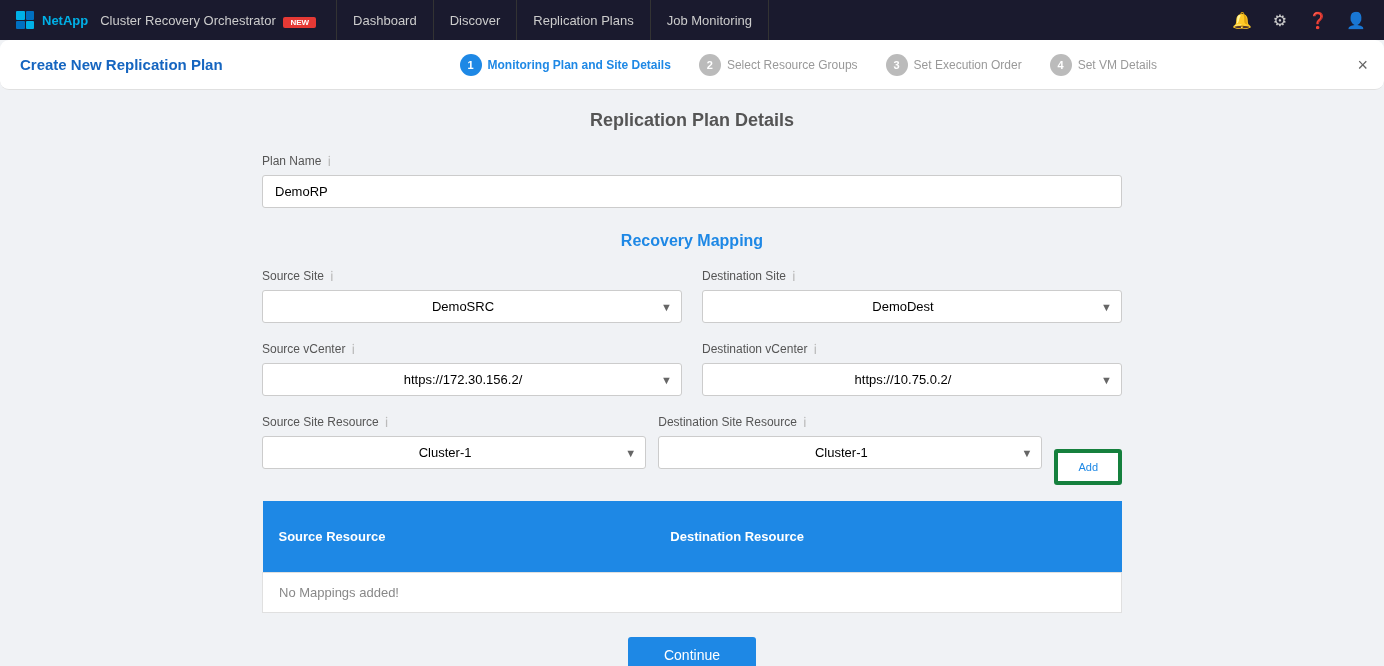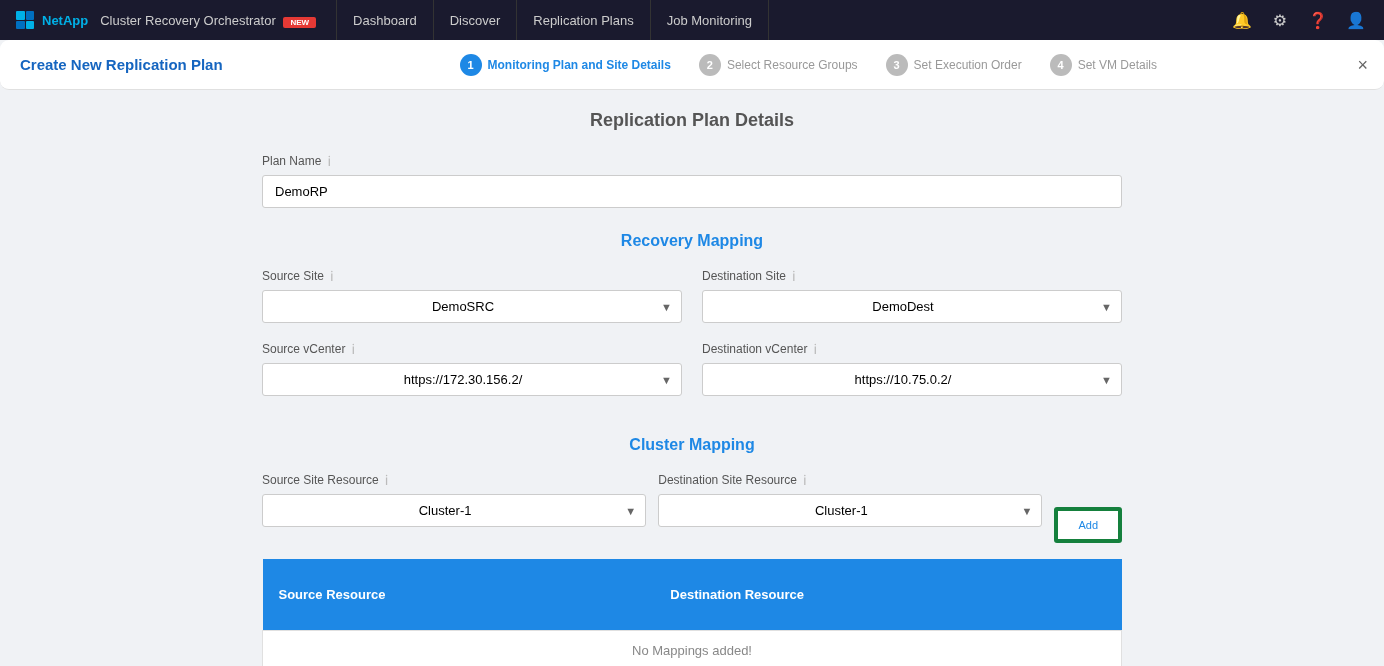--- a/index.html
+++ b/index.html
@@ -248,21 +248,20 @@
       font-weight: 600;
     }
     .mapping-table tbody tr {
       background: #fff;
       border: 1px solid #e0e0e0;
     }
     .mapping-table tbody td {
       padding: 12px 16px;
       font-size: 13px;
       color: #888;
-      text-align: center;
     }
 
     
     .footer-actions {
       display: flex;
       justify-content: center;
       margin-top: 24px;
       padding-bottom: 20px;
     }
     .continue-btn {
@@ -417,21 +416,20 @@
         <div class="select-wrapper">
           <select class="form-select">
             <option>https://10.75.0.2/</option>
           </select>
           <span class="select-arrow">▼</span>
         </div>
       </div>
     </div>
   </div>
 
-  <div class="subsection-title">Cluster Mapping</div>
 
   <div class="cluster-row">
     <div class="cluster-col">
       <div class="form-group">
         <div class="form-label">
           <span>Source Site Resource</span>
           <span class="info-icon">ℹ</span>
         </div>
         <div class="select-wrapper">
           <select class="form-select">

